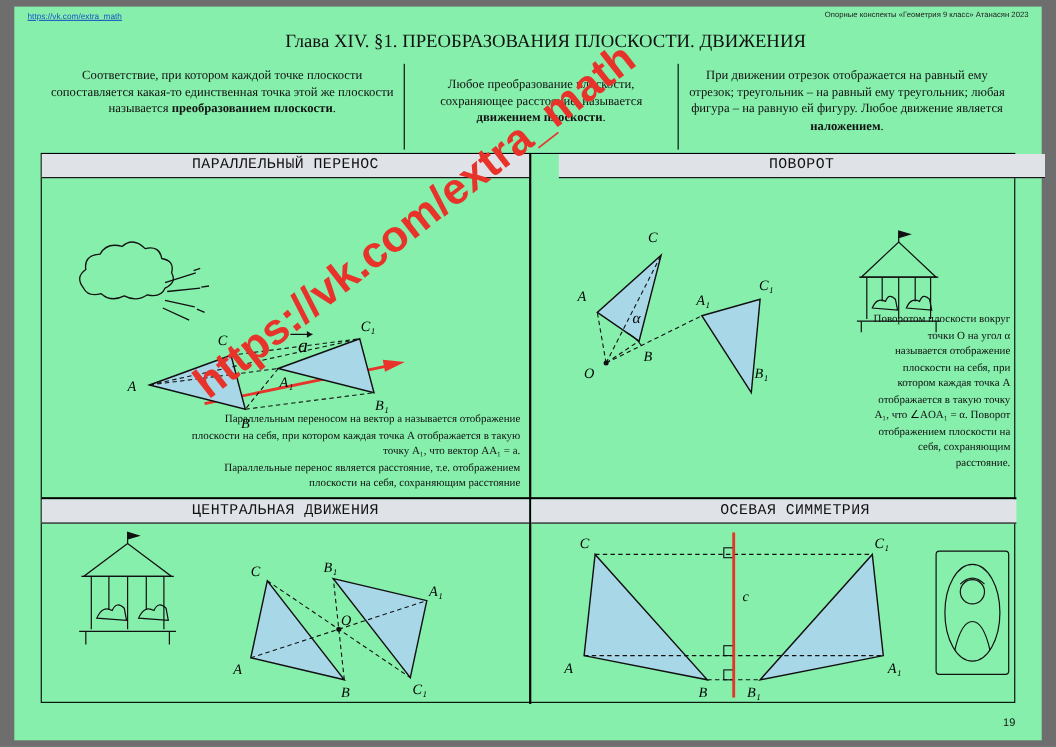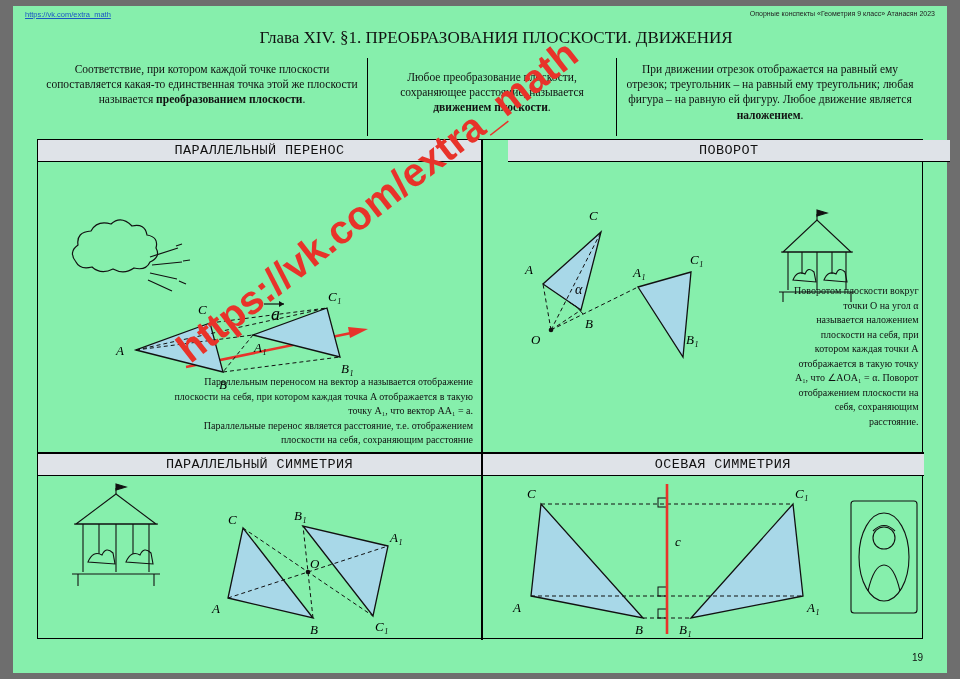--- a/index.html
+++ b/index.html
@@ -140,21 +140,21 @@
       <span>При движении отрезок отображается на равный ему отрезок; треугольник – на равный ему треугольник; любая фигура – на равную ей фигуру. Любое движение является </span><b>наложением</b><span>.</span>
     </div>
   </div>
 
   <div class="grid">
     <div class="vline"></div>
     <div class="hline"></div>
 
     <div class="cellhead h-tl">ПАРАЛЛЕЛЬНЫЙ ПЕРЕНОС</div>
     <div class="cellhead h-tr">ПОВОРОТ</div>
-    <div class="cellhead h-bl">ПАРАЛЛЕЛЬНЫЙ СИММЕТРИЯ</div>
+    <div class="cellhead h-bl">ЦЕНТРАЛЬНАЯ ДВИЖЕНИЯ</div>
     <div class="cellhead h-br">ОСЕВАЯ СИММЕТРИЯ</div>
 
     <div class="cell c-tl">
       <svg width="443" height="290" viewBox="0 0 443 290">
 
         <g fill="none" stroke="#111" stroke-width="1.2">
           <path d="M38 100 q-8 -10 2 -17 q-2 -13 13 -14 q6 -11 20 -7 q10 -9 21 2 q13 -3 15 9 q12 2 9 13 q5 9 -6 14 q-4 9 -16 6 q-10 7 -21 1 q-12 6 -21 -2 q-12 3 -16 -5 z"></path>
           <path d="M112 95 l28 -9 M114 103 l30 -3 M112 111 l27 6 M110 118 l24 11"></path>
           <path d="M138 84 l6 -2 M145 99 l7 -1 M141 119 l7 3"></path>
         </g>
@@ -233,23 +233,23 @@
         <text x="102" y="166" font-size="13" font-style="italic" font-family="Liberation Serif, serif">B</text>
         <text x="106" y="58" font-size="13" font-style="italic" font-family="Liberation Serif, serif">C</text>
         <text x="150" y="115" font-size="13" font-style="italic" font-family="Liberation Serif, serif">A₁</text>
         <text x="203" y="182" font-size="13" font-style="italic" font-family="Liberation Serif, serif">B₁</text>
         <text x="207" y="102" font-size="13" font-style="italic" font-family="Liberation Serif, serif">C₁</text>
       </svg>
 
       <div class="para" style="left:238px;top:122px;width:198px;">
         <div>Поворотом плоскости вокруг</div>
         <div>точки O на угол α</div>
-        <div>называется наложением</div>
+        <div>называется отображение</div>
         <div>плоскости на себя, при</div>
-        <div>котором каждая точки A</div>
+        <div>котором каждая точка A</div>
         <div>отображается в такую точку</div>
         <div>A₁, что ∠AOA₁ = α. Поворот</div>
         <div>отображением плоскости на</div>
         <div>себя, сохраняющим</div>
         <div>расстояние.</div>
       </div>
     </div>
 
     <div class="cell c-bl">
       <svg width="443" height="164" viewBox="0 0 443 164">

